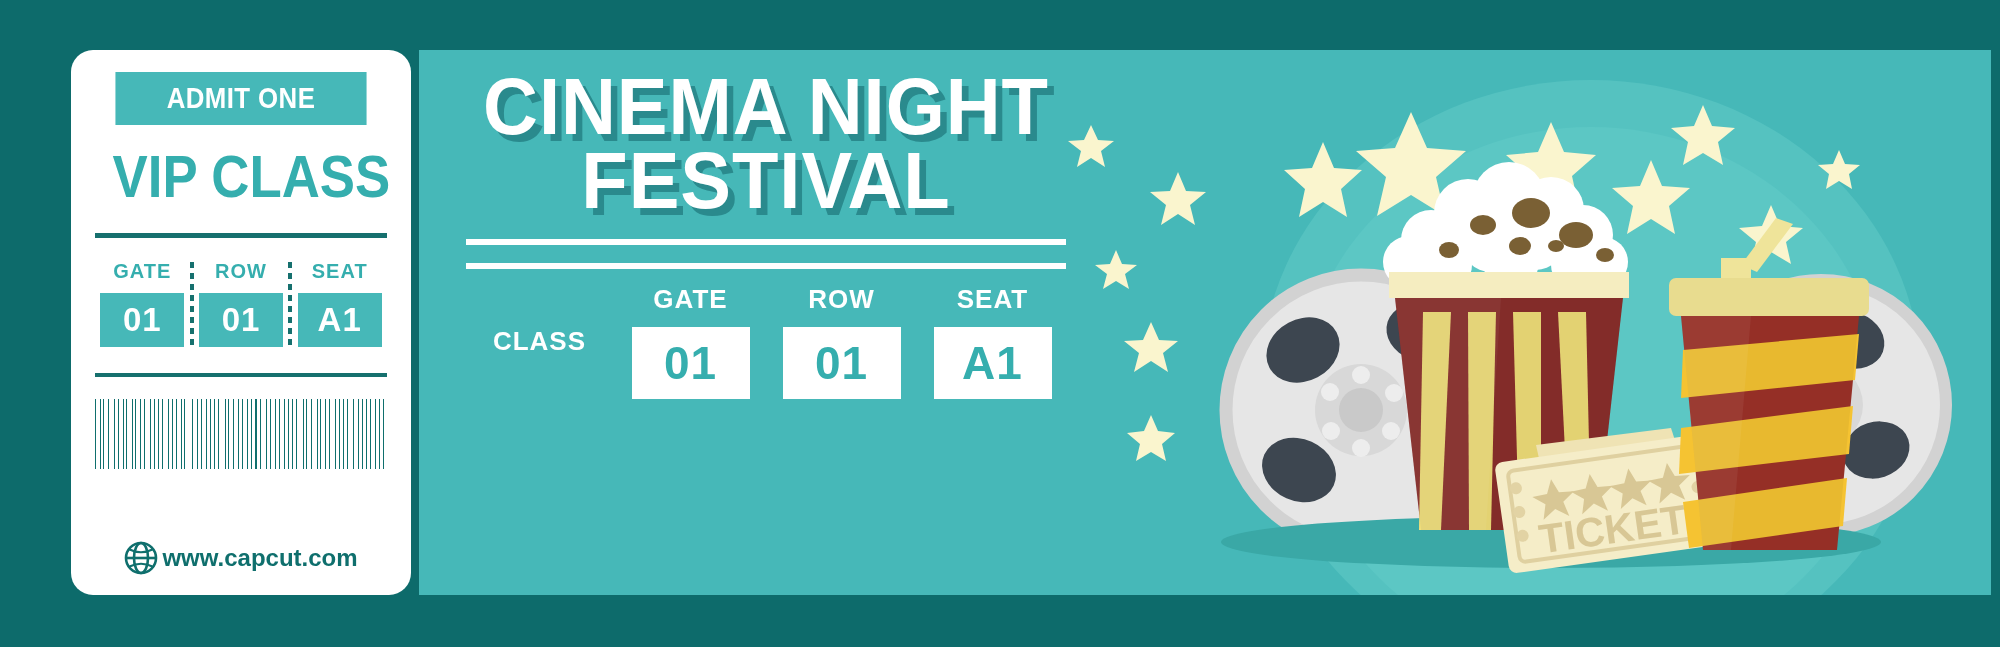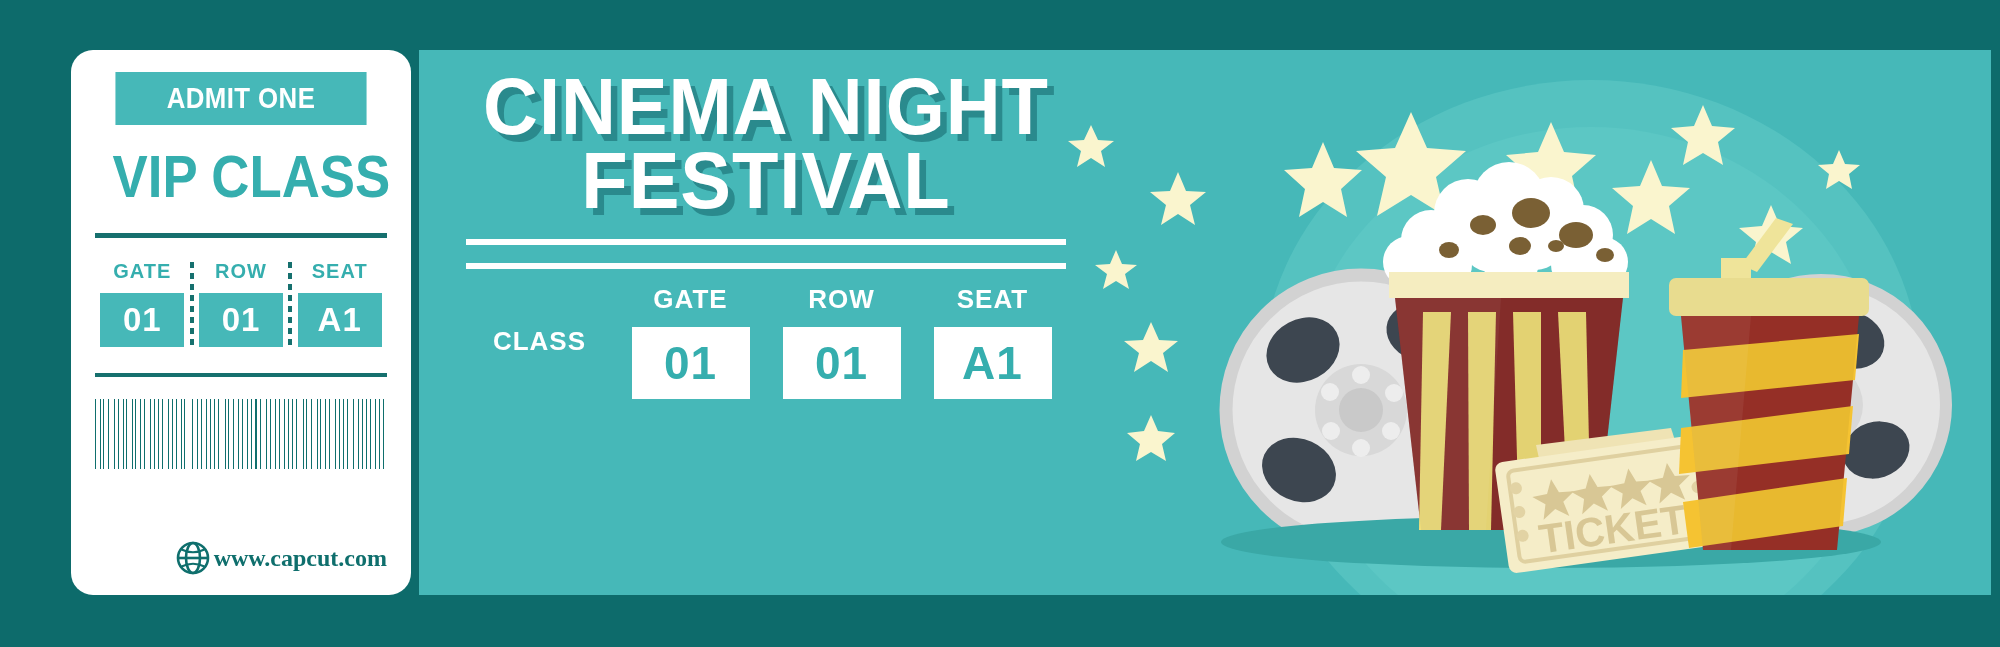--- a/index.html
+++ b/index.html
@@ -75,21 +75,21 @@
     background-image:linear-gradient(#16706e 55%, transparent 55%);
     background-size:4px 11px;
   }
   .barcode{
     margin-top:22px;height:70px;display:flex;align-items:stretch;gap:0;
     overflow:hidden;
   }
   .barcode i{display:block;background:#0f6f6d;height:100%;}
   .site{
     margin-top:auto;margin-bottom:2px;
-    display:flex;align-items:center;justify-content:flex-end;gap:4px;font-family:Liberation Serif, serif;
+    display:flex;align-items:center;justify-content:center;gap:4px;
   }
   .globe{width:34px;height:34px;flex:0 0 34px;}
   .site-url{
     color:#0f6f6d;font-weight:bold;font-size:24px;letter-spacing:0px;
   }
   .perf{
     position:absolute;right:-8px;top:12px;bottom:12px;width:5px;
     background-image:linear-gradient(#0d6b6b 52%, transparent 52%);
     background-size:5px 13px;
     z-index:4;

